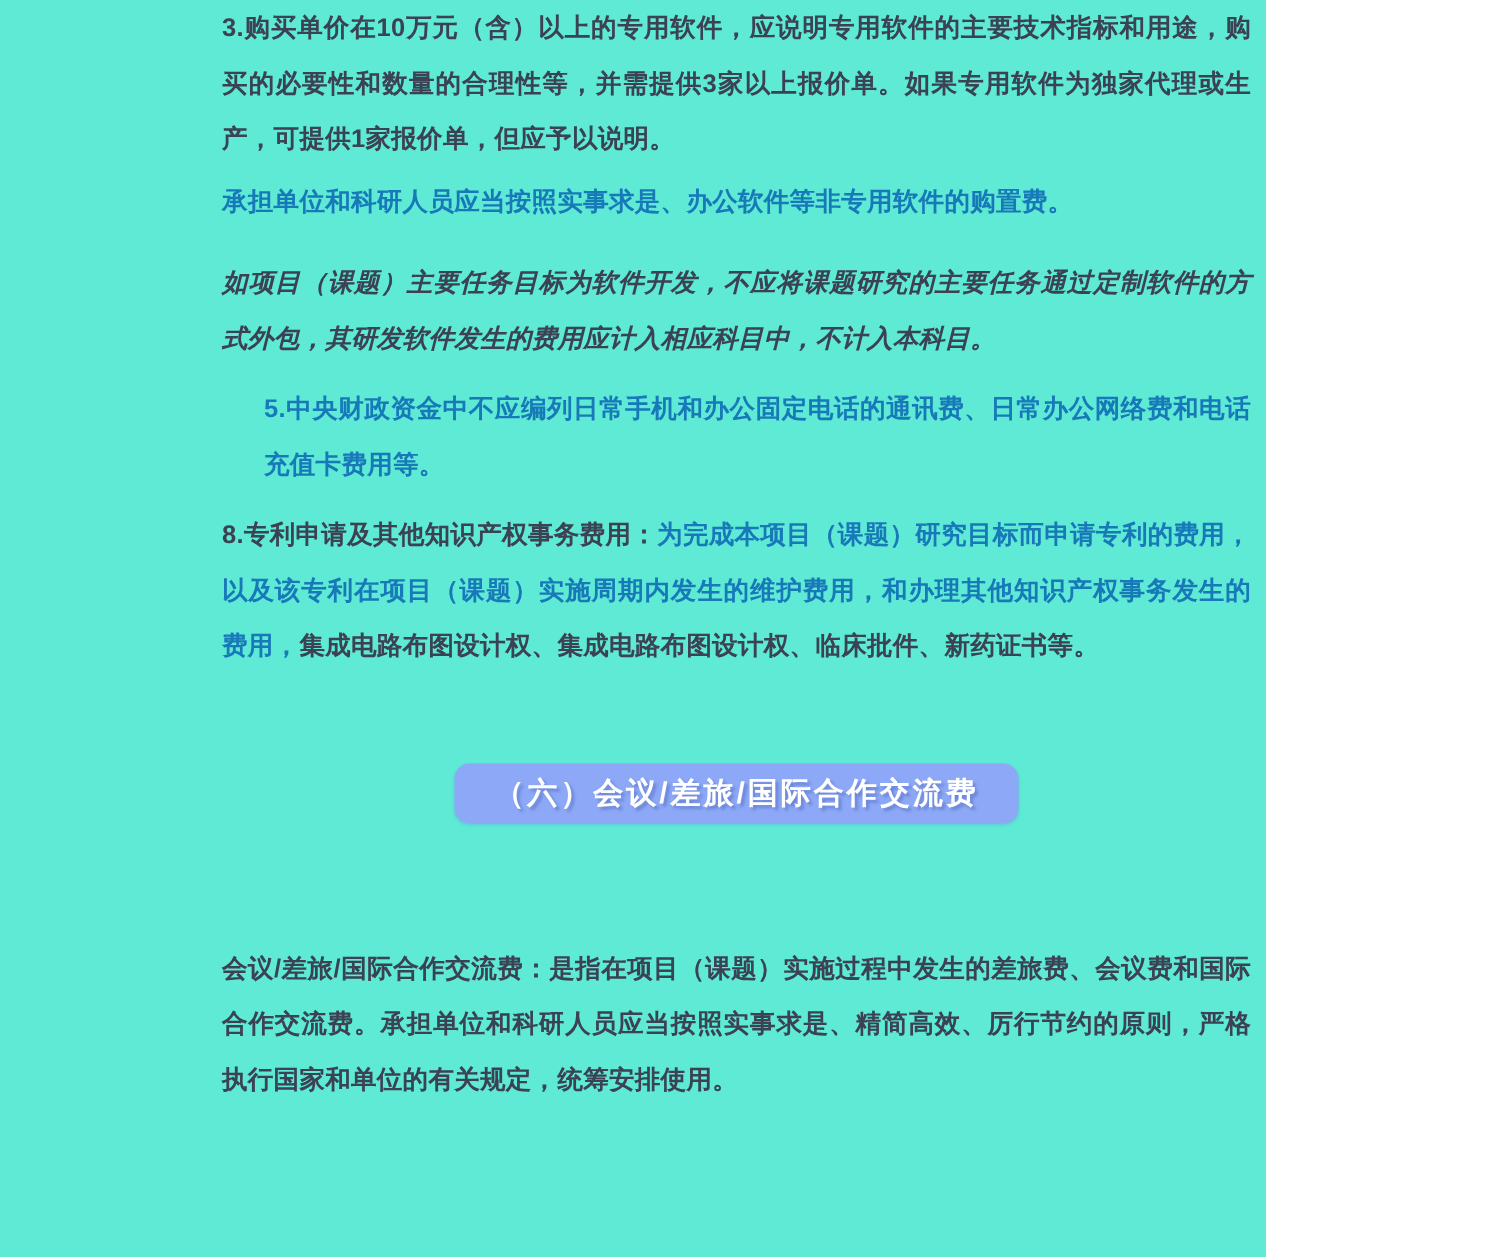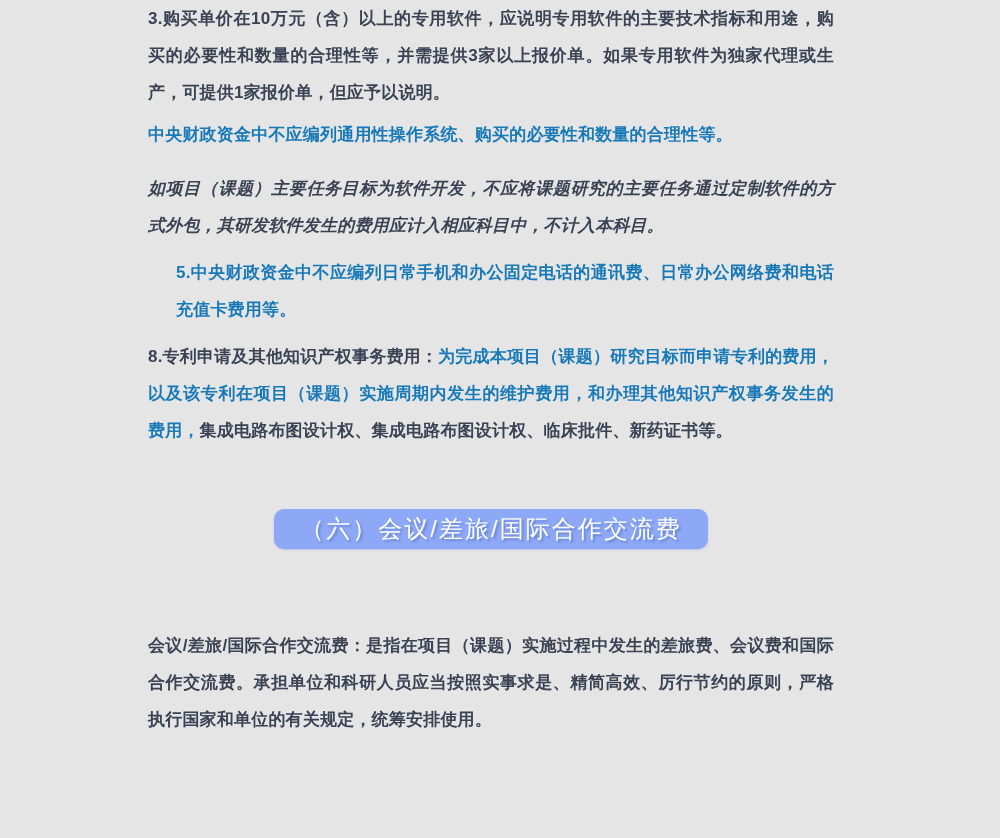--- a/index.html
+++ b/index.html
@@ -8,23 +8,23 @@
     background: #ffffff;
   }
   body {
     width: 1000px;
     height: 838px;
     overflow: hidden;
     font-family: "Liberation Sans", "DejaVu Sans", sans-serif;
   }
   .page {
     position: relative;
-    width: 1000px;
+    width: 844px;
     height: 838px;
-    background: #e5e5e5;
+    background: #5eead4;
   }
   .content-column {
     position: absolute;
     left: 148px;
     top: 0;
     width: 686px;
   }
   .para {
     font-size: 17px;
     line-height: 37px;
@@ -36,36 +36,36 @@
   }
   .run-dark { color: var(--dark-text); }
   .run-blue { color: var(--blue-text); }
   .badge-row {
     text-align: center;
   }
   .badge-pill {
     display: inline-block;
     background: var(--badge-bg);
     color: var(--badge-text);
-    font-size: 24px;
-    font-weight: 400;
+    font-size: 20px;
+    font-weight: 700;
     letter-spacing: 2px;
     line-height: 24px;
     padding: 8px 26px;
     border-radius: 10px;
     text-shadow: 2px 2px 2px var(--badge-text-shadow);
     box-shadow: 0 1px 2px rgba(110, 135, 215, 0.35);
   }
 </style>
 </head>
 <body style="background: rgb(255, 255, 255);">
 
 <div class="page">
   <div class="content-column" id="content-column">
       <p class="para" style="margin-top: 0px;"><span class="run-dark">3.购买单价在10万元（含）以上的专用软件，应说明专用软件的主要技术指标和用途，购买的必要性和数量的合理性等，并需提供3家以上报价单。如果专用软件为独家代理或生产，可提供1家报价单，但应予以说明。</span></p>
-      <p class="para" style="margin-top: 5px;"><span class="run-blue">中央财政资金中不应编列通用性操作系统、购买的必要性和数量的合理性等。</span></p>
+      <p class="para" style="margin-top: 5px;"><span class="run-blue">承担单位和科研人员应当按照实事求是、办公软件等非专用软件的购置费。</span></p>
       <p class="para" style="margin-top: 17px; font-style: italic;"><span class="run-dark">如项目（课题）主要任务目标为软件开发，不应将课题研究的主要任务通过定制软件的方式外包，其研发软件发生的费用应计入相应科目中，不计入本科目。</span></p>
       <p class="para" style="margin-top: 10px; margin-left: 28px;"><span class="run-blue">5.中央财政资金中不应编列日常手机和办公固定电话的通讯费、日常办公网络费和电话充值卡费用等。</span></p>
       <p class="para" style="margin-top: 10px;"><span class="run-dark">8.专利申请及其他知识产权事务费用：</span><span class="run-blue">为完成本项目（课题）研究目标而申请专利的费用，以及该专利在项目（课题）实施周期内发生的维护费用，和办理其他知识产权事务发生的费用，</span><span class="run-dark">集成电路布图设计权、集成电路布图设计权、临床批件、新药证书等。</span></p>
       <div class="badge-row" style="margin-top: 60px;"><div class="badge-pill">（六）会议/差旅/国际合作交流费</div></div>
       <p class="para" style="margin-top: 78px;"><span class="run-dark">会议/差旅/国际合作交流费：是指在项目（课题）实施过程中发生的差旅费、会议费和国际合作交流费。承担单位和科研人员应当按照实事求是、精简高效、厉行节约的原则，严格执行国家和单位的有关规定，统筹安排使用。</span></p>
     </div>
 </div>
 
 </body></html>

